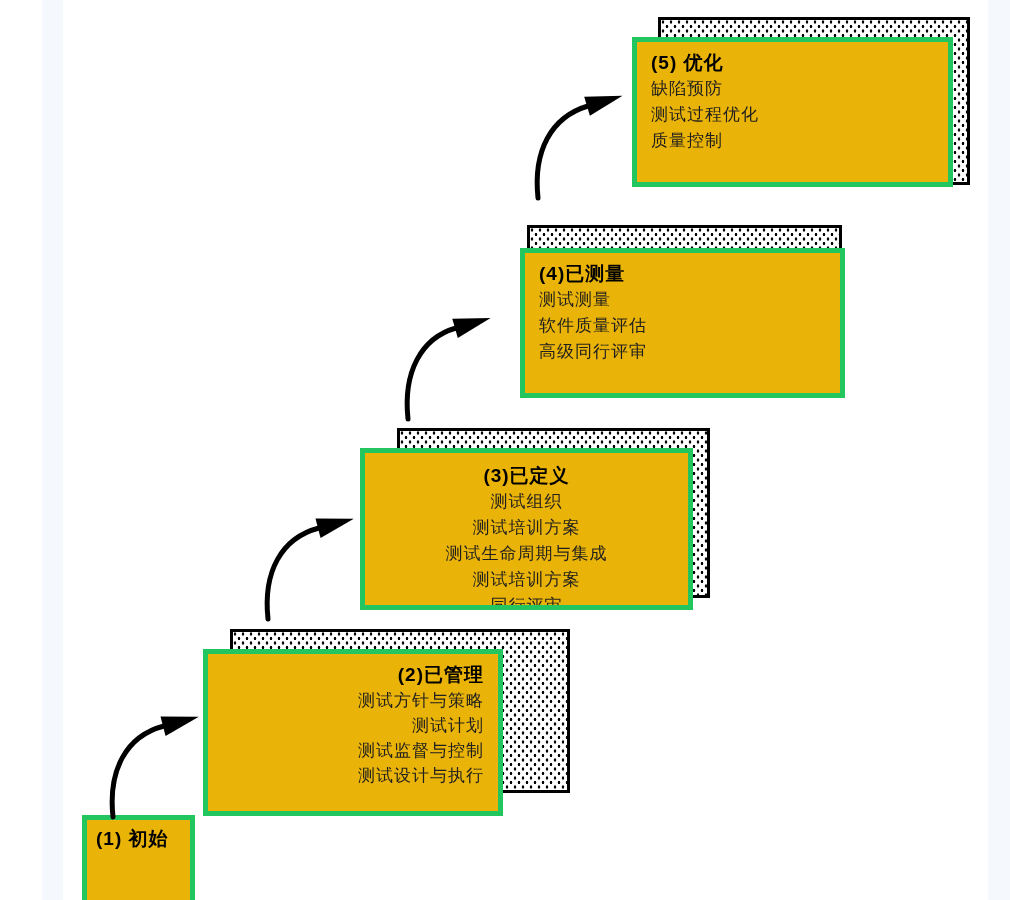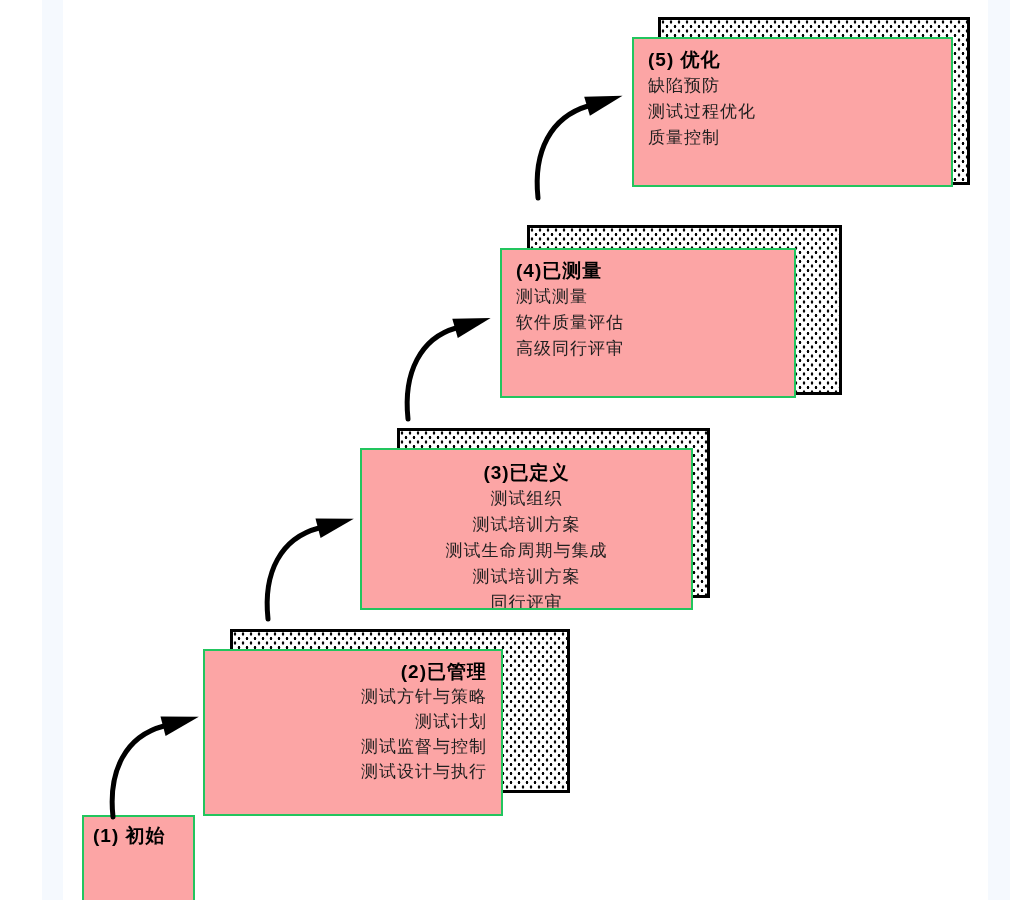--- a/index.html
+++ b/index.html
@@ -34,22 +34,22 @@
       radial-gradient(circle, #000 1.1px, rgba(0,0,0,0) 1.6px),
       radial-gradient(circle, #000 1.1px, rgba(0,0,0,0) 1.6px);
     background-size: 8px 9px, 8px 9px;
     background-position: 2px 2px, 6px 6.5px;
   }
 
   
   .box {
     position: absolute;
     box-sizing: border-box;
-    border: 2px solid #22c55e;
-    background: #fca5a5;
+    border: 5px solid #22c55e;
+    background: #eab308;
     overflow: hidden;
     padding: 8px 14px;
   }
   .box-title {
     font-size: 19px;
     font-weight: bold;
     line-height: 26px;
     color: #000;
     letter-spacing: 1px;
     white-space: nowrap;
@@ -58,25 +58,25 @@
     font-size: 17px;
     line-height: 26px;
     color: #1f1f1f;
     letter-spacing: 1px;
     white-space: nowrap;
   }
 
   .lv1-box    { left: 82px;  top: 815px; width: 113px; height: 92px;  padding: 6px 9px; }
   .lv2-shadow { left: 230px; top: 629px; width: 340px; height: 164px; }
   .lv2-box    { left: 203px; top: 649px; width: 300px; height: 167px; text-align: right; }
-  .lv2-box .box-item { line-height: 25px; font-family: Liberation Mono, monospace; }
+  .lv2-box .box-item { line-height: 25px; }
   .lv3-shadow { left: 397px; top: 428px; width: 313px; height: 170px; }
   .lv3-box    { left: 360px; top: 448px; width: 333px; height: 162px; padding-top: 10px; text-align: center; }
   .lv4-shadow { left: 527px; top: 225px; width: 315px; height: 170px; }
-  .lv4-box    { left: 500px; top: 248px; width: 296px; height: 150px; }
+  .lv4-box    { left: 520px; top: 248px; width: 325px; height: 150px; }
   .lv5-shadow { left: 658px; top: 17px;  width: 312px; height: 168px; }
   .lv5-box    { left: 632px; top: 37px;  width: 321px; height: 150px; }
 
   .arrows {
     position: absolute;
     left: 0;
     top: 0;
     pointer-events: none;
   }
 </style>

